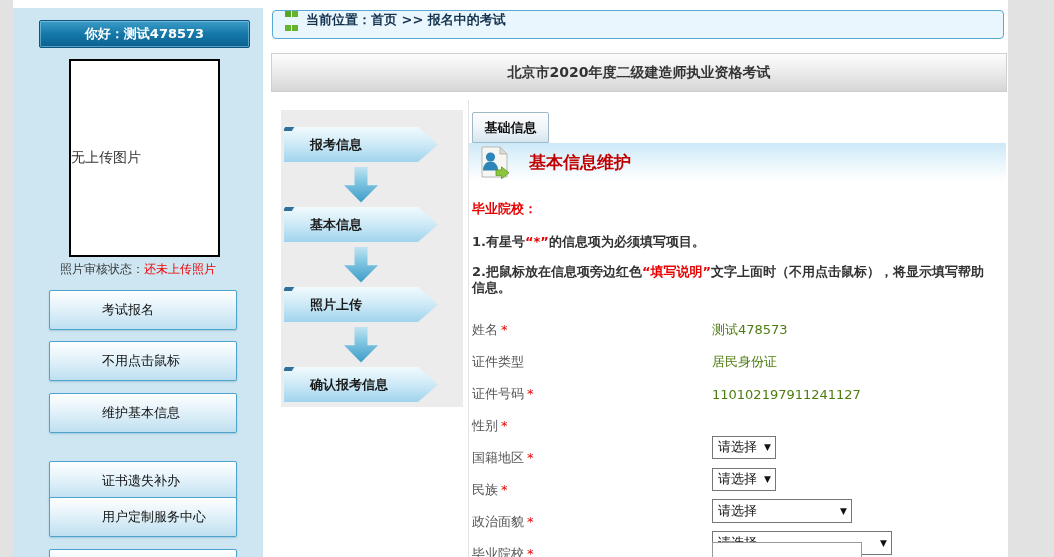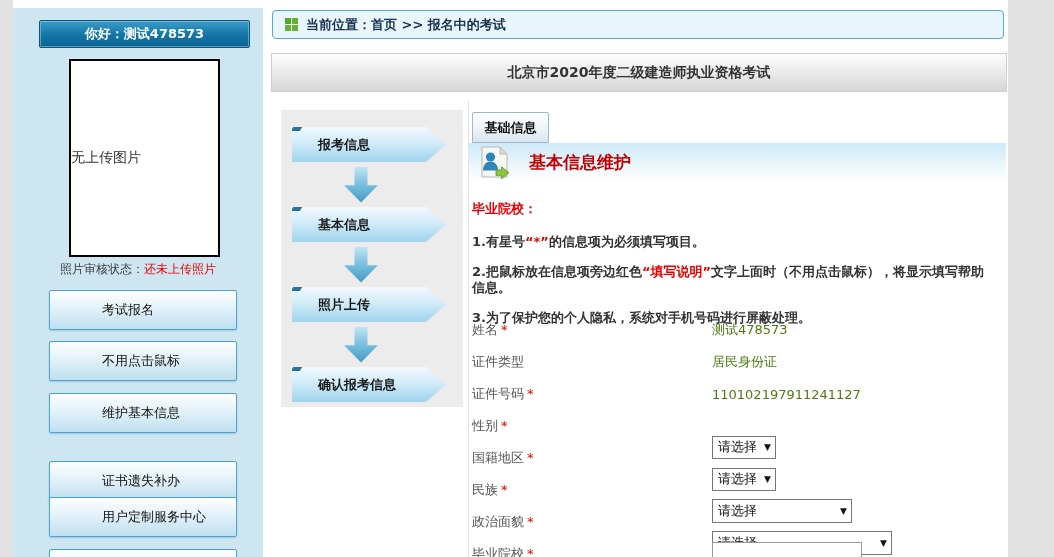--- a/index.html
+++ b/index.html
@@ -38,21 +38,21 @@
     box-shadow:0 1px 2px rgba(90,140,170,.35);
     font-size:13px;font-weight:normal;color:#111;
     display:flex;align-items:center;padding-left:52px;box-sizing:border-box;
     cursor:pointer;
   }
 
   
   .breadcrumb{
     left:272px;top:10px;width:732px;height:29px;
     background:#e9f6fd;border:1px solid #58a9d4;border-radius:4px;
-    display:flex;align-items:center;padding-left:12px;box-sizing:border-box;
+    display:flex;padding-left:12px;box-sizing:border-box;
   }
   .grid-icon{display:inline-grid;grid-template-columns:6px 6px;grid-gap:1px;margin-right:8px;}
   .grid-icon i{width:6px;height:6px;background:#66b42e;}
   .grid-icon i:nth-child(1){background:#58a626;}
   .breadcrumb-text{font-size:13px;font-weight:bold;color:#15334f;}
 
   
   .title-bar{
     left:271px;top:53px;width:736px;height:39px;
     background:linear-gradient(180deg,#fdfdfd 0%,#e9e9e9 55%,#d6d6d6 100%);
@@ -62,21 +62,21 @@
 
   
   .content{left:271px;top:100px;width:737px;height:457px;background:#fff;overflow:hidden;
     border-right:1px solid #e3e3e3;}
   .sep-line{position:absolute;left:197px;top:0;width:1px;height:457px;background:#e3e3e3;}
 
   
   .flow{position:absolute;left:10px;top:10px;width:182px;height:297px;background:#ececec;
     box-sizing:border-box;padding-top:17px;}
   .step-banner{
-    position:relative;margin-left:11px;width:154px;height:35px;
+    position:relative;margin-left:3px;width:154px;height:35px;
     background:linear-gradient(180deg,#f2fafd 0%,#cfeaf7 48%,#9fd4ee 100%);
     clip-path:polygon(0 0,87% 0,100% 50%,87% 100%,0 100%);
     display:flex;align-items:center;padding-left:26px;box-sizing:border-box;
     font-size:13px;font-weight:bold;color:#1a1a1a;cursor:pointer;
     filter:drop-shadow(1px 2px 1px rgba(120,120,120,.45));
   }
   .step-banner::before{
     content:"";position:absolute;left:0;top:0;width:9px;height:4px;
     background:#2e6f9c;transform:skewX(-32deg);
   }
@@ -199,21 +199,20 @@
       </svg>
     </span>
     <span class="section-title">基本信息维护</span>
   </div>
 
   <div class="tips">
     <div class="tips-title">毕业院校：</div>
     <div id="tips-notes">
         <div class="tip-line"><span>1.有星号</span><span class="red">“*”</span><span>的信息项为必须填写项目。</span></div>
         <div class="tip-line"><span>2.把鼠标放在信息项旁边红色</span><span class="red">“填写说明”</span><span>文字上面时（不用点击鼠标），将显示填写帮助信息。</span></div>
-        <div class="tip-line"><span>3.为了保护您的个人隐私，系统对手机号码进行屏蔽处理。</span></div>
       </div>
   </div>
 
   <div class="rows" id="form-rows">
       <div class="form-row">
         <div class="f-label">姓名<span class="star">*</span></div>
         <div class="f-value">测试478573</div>
       </div>
       <div class="form-row">
         <div class="f-label">证件类型</div>

